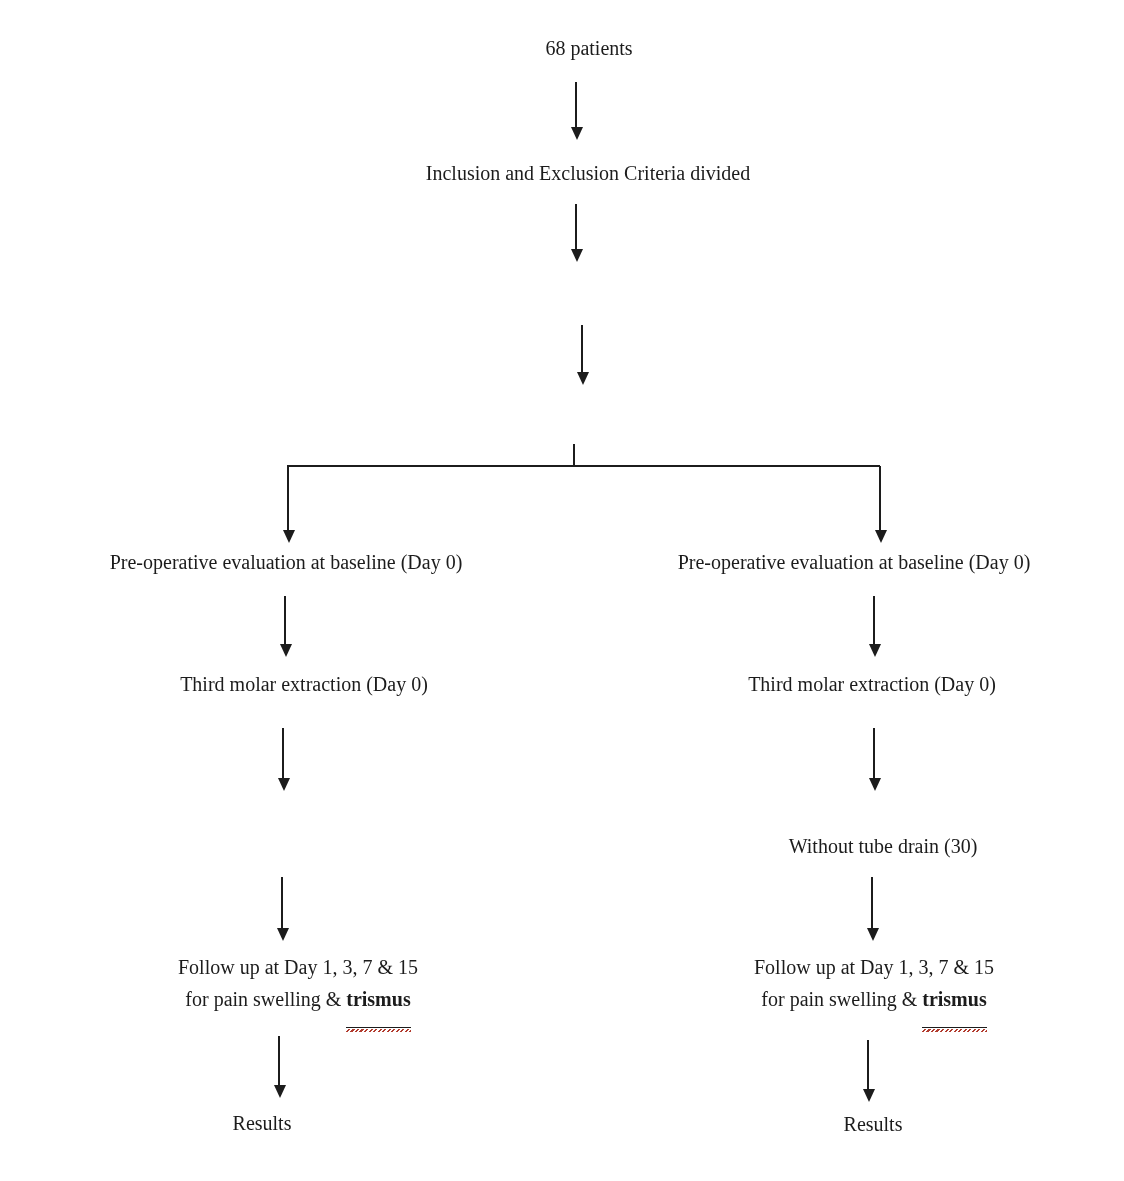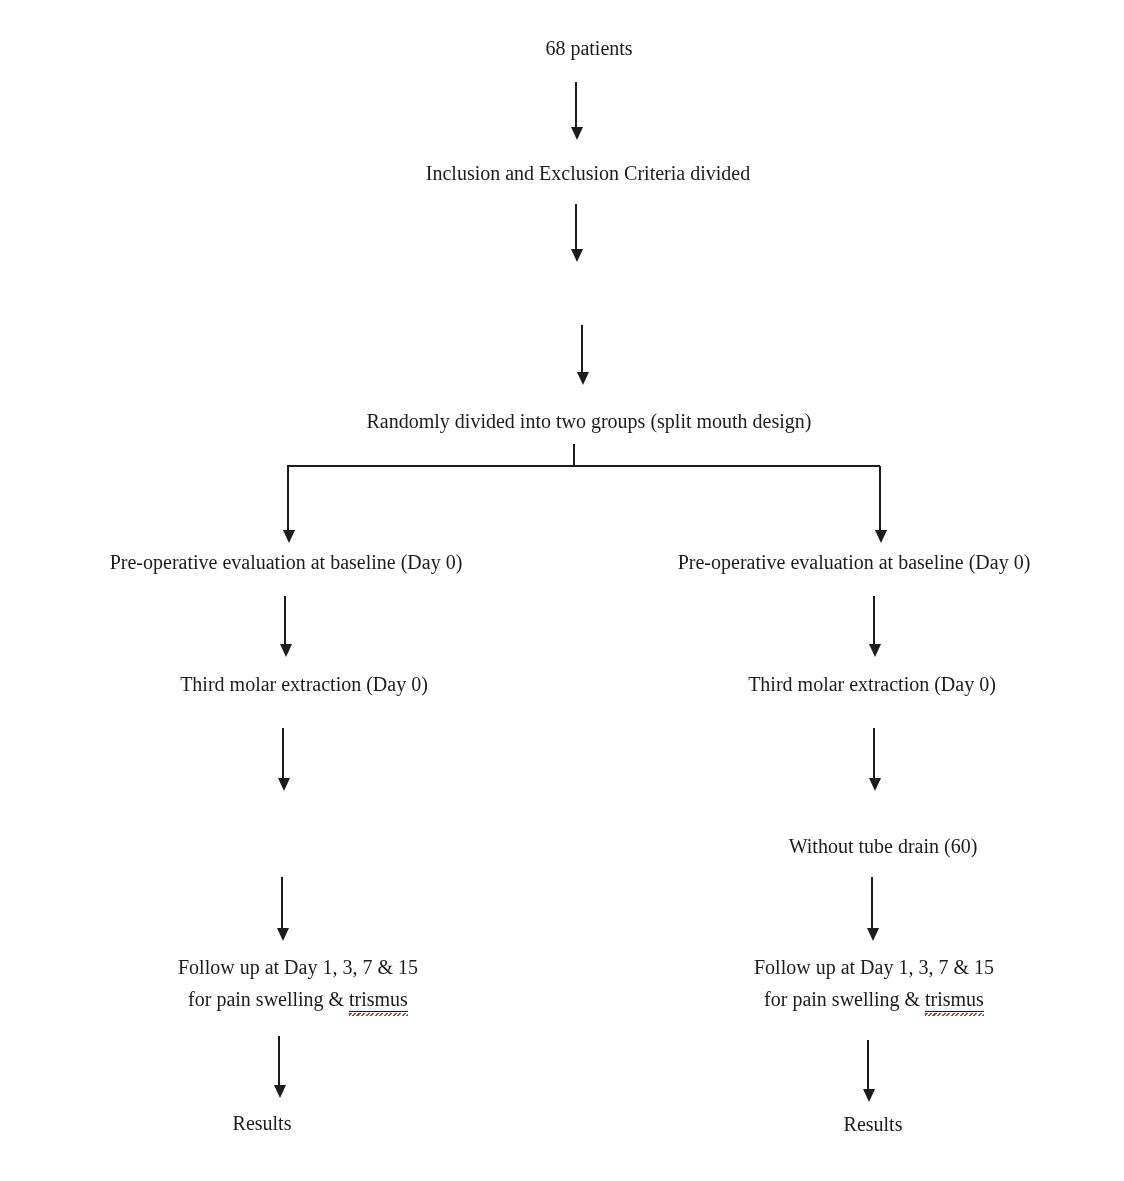--- a/index.html
+++ b/index.html
@@ -51,21 +51,22 @@
   .hline{
     position:absolute;
     height:0;
     border-top:2px solid var(--line);
   }
   
   .spell{
     position:relative;
     margin-left:0.24em;
     border-bottom:1.5px solid var(--text);
-    padding-bottom:1px;
+    padding-bottom:17px;
+    font-weight:bold;
   }
   .spell::after{
     content:"";
     position:absolute;
     left:0;right:0;
     bottom:-5px;
     height:3px;
     background:repeating-linear-gradient(-45deg,
       var(--squiggle) 0 1.6px,
       transparent 1.6px 3.2px);
@@ -80,21 +81,20 @@
 
   <div class="arrow" style="left:551px;top:82px;height:45px"></div>
 
   <div class="node" style="left:564px;top:158px">Inclusion and Exclusion Criteria divided</div>
 
   <div class="arrow" style="left:551px;top:204px;height:45px"></div>
 
 
   <div class="arrow" style="left:557px;top:325px;height:47px"></div>
 
-  <div class="node" style="left:565px;top:406px">Randomly divided into two groups (split mouth design)</div>
 
   <div class="vline" style="left:549px;top:444px;height:21px"></div>
   <div class="hline" style="left:263px;top:465px;width:593px"></div>
   <div class="arrow" style="left:263px;top:466px;height:64px"></div>
   <div class="arrow" style="left:855px;top:466px;height:64px"></div>
 
   <div class="node" style="left:262px;top:547px">Pre-operative evaluation at baseline (Day 0)</div>
 
   <div class="arrow" style="left:260px;top:596px;height:48px"></div>
 
@@ -115,21 +115,21 @@
   <div class="node" style="left:238px;top:1108px">Results</div>
 
   <div class="node" style="left:830px;top:547px">Pre-operative evaluation at baseline (Day 0)</div>
 
   <div class="arrow" style="left:849px;top:596px;height:48px"></div>
 
   <div class="node" style="left:848px;top:669px">Third molar extraction (Day 0)</div>
 
   <div class="arrow" style="left:849px;top:728px;height:50px"></div>
 
-  <div class="node" style="left:859px;top:831px">Without tube drain (60)</div>
+  <div class="node" style="left:859px;top:831px">Without tube drain (30)</div>
 
   <div class="arrow" style="left:847px;top:877px;height:51px"></div>
 
   <div class="node followup" style="left:850px;top:951px">
     <div>Follow up at Day 1, 3, 7 &amp; 15</div>
     <div><span>for pain swelling &amp;</span><span class="spell"><span>trismus</span></span></div>
   </div>
 
   <div class="arrow" style="left:843px;top:1040px;height:49px"></div>
 

